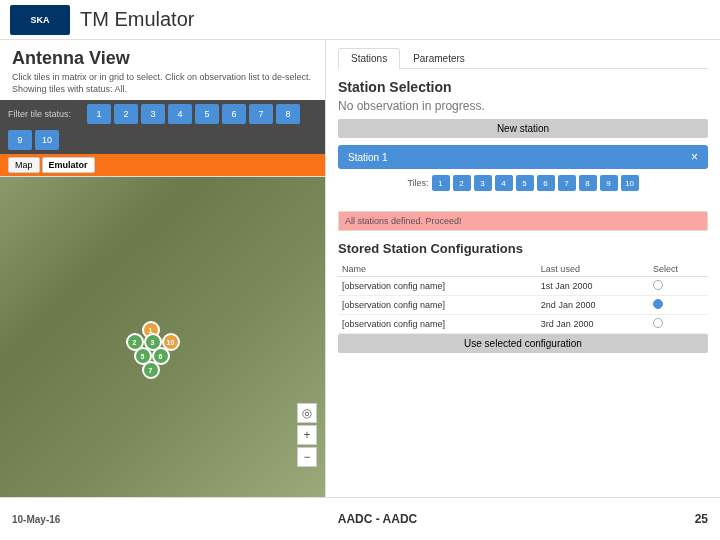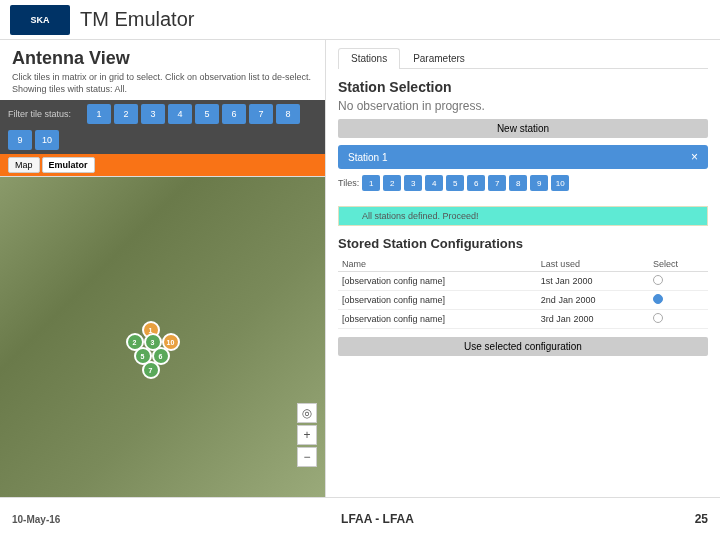--- a/index.html
+++ b/index.html
@@ -257,57 +257,58 @@
     .station-box .close-x {
       cursor: pointer;
       font-size: 12px;
       color: #fff;
     }
 
     .station-tiles-row {
       display: flex;
       align-items: center;
       gap: 3px;
-      margin-bottom: 15px;
+      margin-bottom: 0;
       font-size: 9px;
       color: #555;
+      justify-content: center;
     }
     .st-tile {
       width: 18px;
       height: 16px;
       border-radius: 2px;
       background: #4a90d9;
       color: #fff;
       font-size: 8px;
       display: flex;
       align-items: center;
       justify-content: center;
       cursor: pointer;
     }
 
     .all-stations-msg {
       font-size: 9px;
       color: #555;
       margin-bottom: 10px;
-      background: #5eead4;
-      padding: 4px 23px;
+      background: #fca5a5;
+      padding: 4px 6px;
       border: 1px solid #e0e0c0;
+      margin-top: 20px;
     }
 
     .stored-section-title {
       font-size: 13px;
       font-weight: bold;
       color: #333;
       margin-bottom: 6px;
     }
 
     .configs-table {
       width: 100%;
       border-collapse: collapse;
-      margin-bottom: 8px;
     }
     .configs-table th {
       font-size: 9px;
       color: #555;
       font-weight: normal;
       text-align: left;
       border-bottom: 1px solid #ddd;
       padding: 2px 4px;
     }
     .configs-table td {
@@ -494,15 +495,15 @@
           </tr>
         </tbody>
     </table>
 
     <button class="use-config-btn">Use selected configuration</button>
   </div>
 </div>
 
 <div class="footer">
   <div class="footer-left">10-May-16</div>
-  <div class="footer-center">LFAA - LFAA</div>
+  <div class="footer-center">AADC - AADC</div>
   <div class="footer-right">25</div>
 </div>
 
 </body></html>

